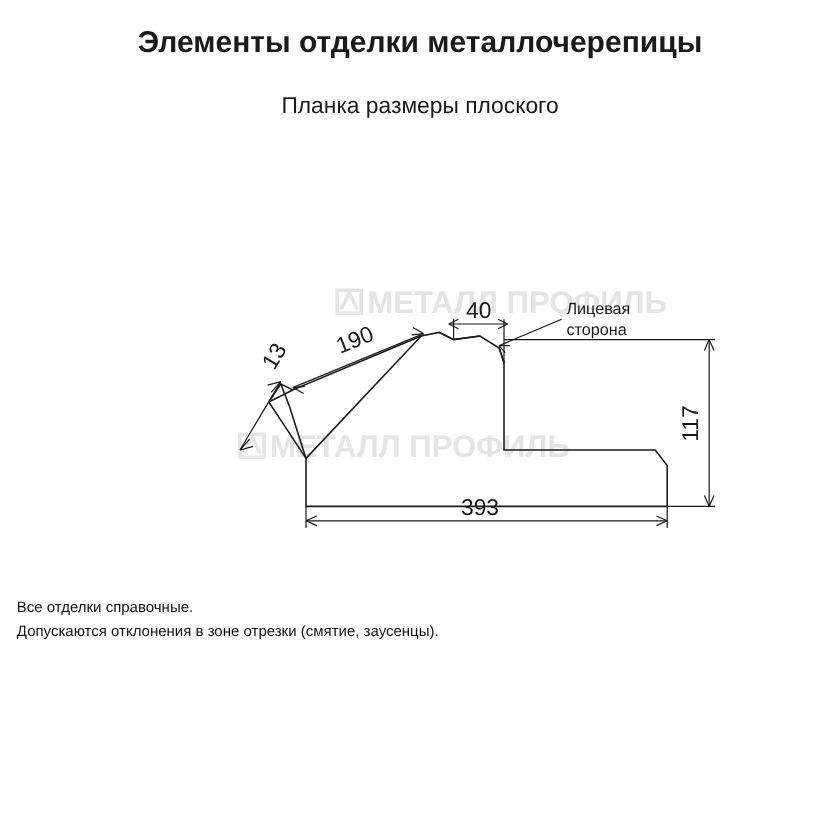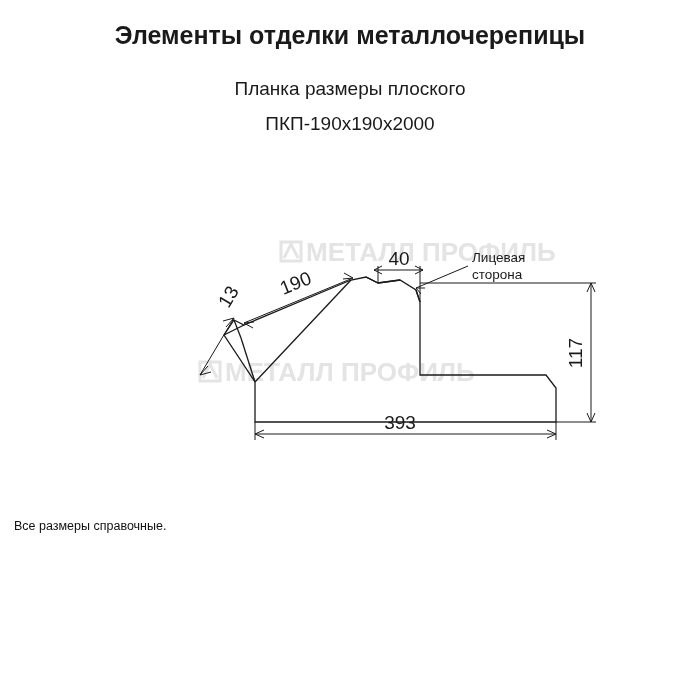--- a/index.html
+++ b/index.html
@@ -83,21 +83,20 @@
   }
 </style>
 </head>
 <body>
 
 <div class="page">
 
   <div class="title-block">
     <h1 class="main-title">Элементы отделки металлочерепицы</h1>
     <h2 class="sub-title">Планка размеры плоского</h2>
-    <h3 class="code-title">ПКП-190х190х2000</h3>
   </div>
 
   <div class="drawing-area">
     <svg width="700" height="320" viewBox="0 0 700 320" xmlns="http://www.w3.org/2000/svg">
 
       <g opacity="1">
         <g>
           <rect x="233" y="72" width="20" height="19" fill="none" stroke="#e4e4e4" stroke-width="3"></rect>
           <path d="M236 88 L243 74 L250 88" fill="none" stroke="#e4e4e4" stroke-width="3"></path>
           <text class="wm-text" x="258" y="91">МЕТАЛЛ ПРОФИЛЬ</text>
@@ -171,16 +170,17 @@
         <path d="M508 264 L499 260 M508 264 L499 268"></path>
         <path d="M207 252 L207 270"></path>
         <path d="M508 252 L508 270"></path>
       </g>
       <text class="dim-text" x="352" y="259" text-anchor="middle">393</text>
 
     </svg>
   </div>
 
   <div class="footer">
-    <div>Все размеры справочные.</div>
+    <div>Все отделки справочные.</div>
+    <div>Допускаются отклонения в зоне отрезки (смятие, заусенцы).</div>
   </div>
 
 </div>
 
 </body></html>

